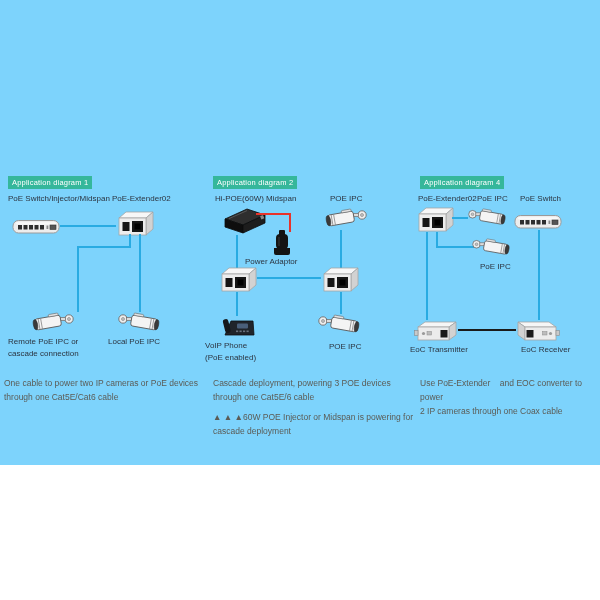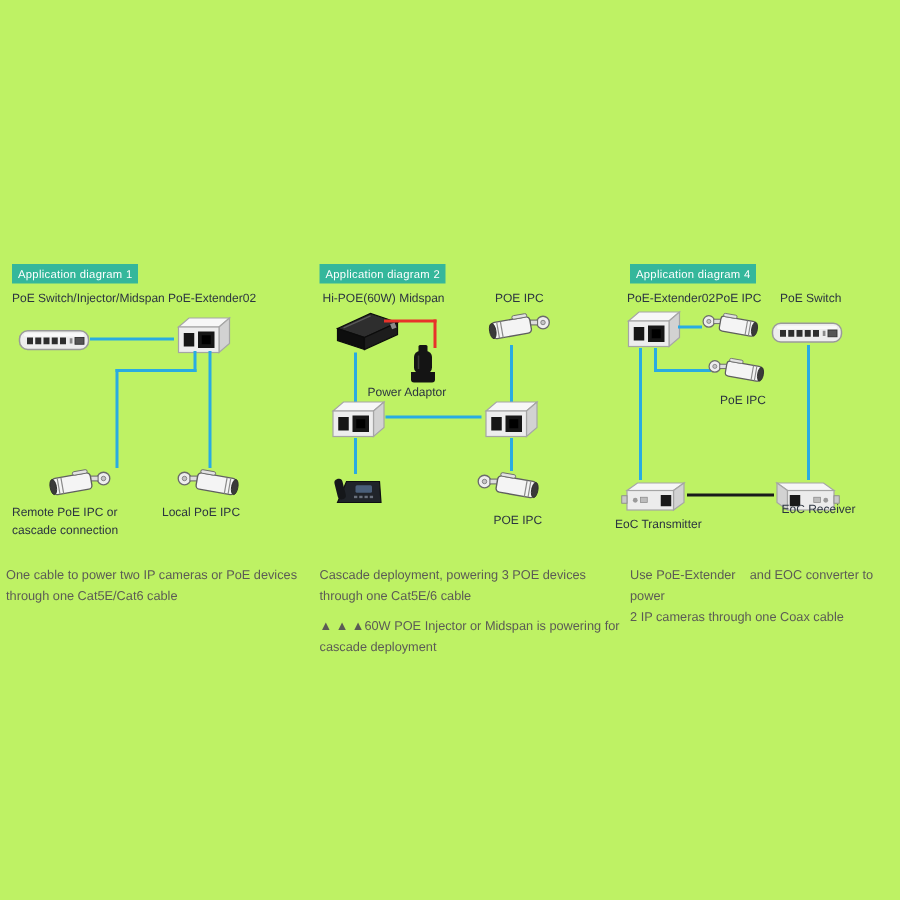--- a/index.html
+++ b/index.html
@@ -6,21 +6,21 @@
     --accent-teal:#35b79b;
     --cable-cyan:#29abe2;
     --cable-red:#e8332a;
     --cable-black:#1a1a1a;
     --label-color:#2b3440;
     --caption-color:#5b5b55;
   }
   *{box-sizing:border-box;margin:0;padding:0}
   html,body{background:#fff}
   body{font-family:"Liberation Sans","DejaVu Sans",sans-serif;}
-  .stage{position:relative;width:600px;height:600px;background:#bef264;overflow:hidden}
+  .stage{position:relative;width:600px;height:465px;background:#7dd3fc;overflow:hidden}
   .badge{position:absolute;background:var(--accent-teal);color:#fff;font-size:7.5px;
          line-height:1;padding:2.5px 4px 3px 4px;letter-spacing:.2px;white-space:nowrap}
   .lbl{position:absolute;font-size:8px;color:var(--label-color);white-space:nowrap;line-height:1.3}
   .lbl-c{position:absolute;font-size:8px;color:var(--label-color);white-space:pre;text-align:left;line-height:1.45}
   .caption{position:absolute;font-size:8.5px;color:var(--caption-color);line-height:1.65;white-space:pre-wrap}
   .cable{position:absolute;background:var(--cable-cyan)}
   .cable-red{position:absolute;background:var(--cable-red)}
   .cable-black{position:absolute;background:var(--cable-black)}
   .dev{position:absolute;display:block}
   .flip{transform:scaleX(-1)}
@@ -163,20 +163,22 @@
   <div class="cable" style="left:236px;top:292px;width:2px;height:24px"></div>
   <div class="cable" style="left:340px;top:292px;width:2px;height:22px"></div>
 
   <svg class="dev" style="left:222px;top:314px" width="34" height="24">
       <use href="#sym-phone"></use>
     </svg>
   <svg class="dev" style="left:318px;top:312px" width="44" height="24">
       <use href="#sym-cam"></use>
     </svg>
 
+  <div class="lbl-c" style="left:205px;top:340px;width:70px">VoIP Phone
+(PoE enabled)</div>
   <div class="lbl" style="left:329px;top:342px">POE IPC</div>
 
   <div class="caption" style="left:213px;top:376px;width:200px">Cascade deployment, powering 3 POE devices
 through one Cat5E/6 cable</div>
   <div class="caption" style="left:213px;top:410px;width:205px">▲ ▲ ▲60W POE Injector or Midspan is powering for
 cascade deployment</div>
 
   <div class="badge" style="left:420px;top:176px">Application diagram 4</div>
   <div class="lbl" style="left:418px;top:194px">PoE-Extender02</div>
   <div class="lbl" style="left:477px;top:194px">PoE IPC</div>
@@ -205,18 +207,18 @@
 
   <svg class="dev" style="left:414px;top:318px" width="46" height="24">
       <use href="#sym-eoc"></use>
     </svg>
   <svg class="dev flip" style="left:514px;top:318px" width="46" height="24">
       <use href="#sym-eoc"></use>
     </svg>
   <div class="cable-black" style="left:458px;top:329px;width:58px;height:2px"></div>
 
   <div class="lbl" style="left:410px;top:345px">EoC Transmitter</div>
-  <div class="lbl" style="left:521px;top:335px">EoC Receiver</div>
+  <div class="lbl" style="left:521px;top:345px">EoC Receiver</div>
 
   <div class="caption" style="left:420px;top:376px;width:185px">Use PoE-Extender    and EOC converter to power
 2 IP cameras through one Coax cable</div>
 
 </div>
 
 </body></html>

